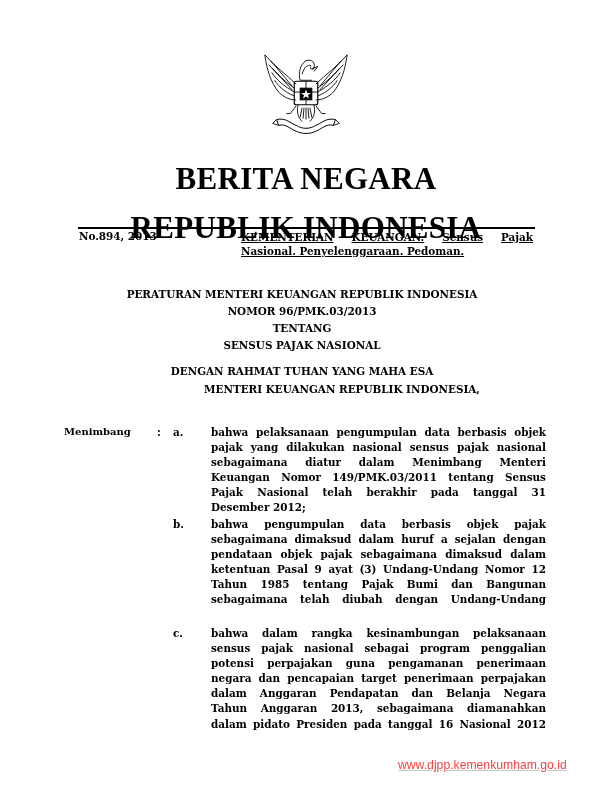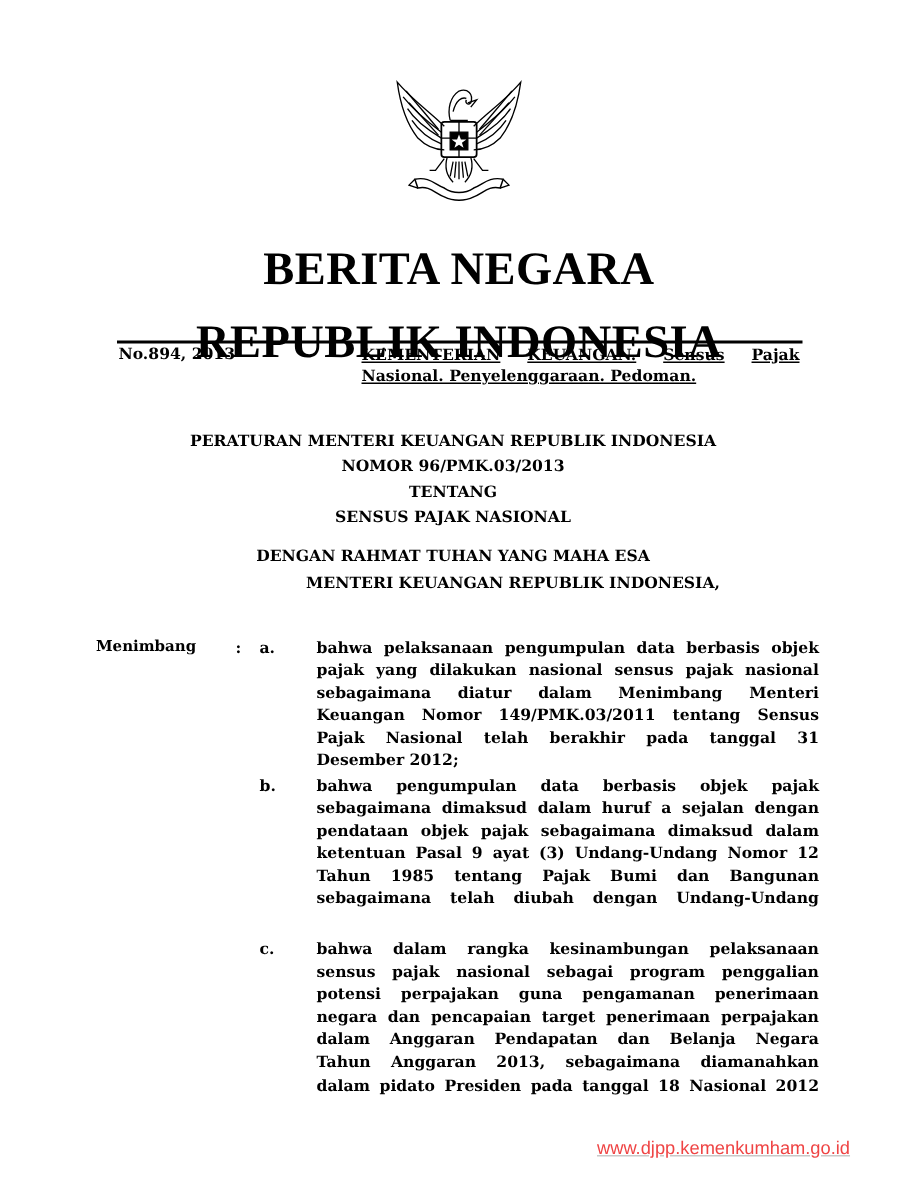--- a/index.html
+++ b/index.html
@@ -234,19 +234,19 @@
       <span>2013,</span>
       <span>sebagaimana</span>
       <span>diamanahkan</span>
     </div>
   <div class="ln">
       <span>dalam</span>
       <span>pidato</span>
       <span>Presiden</span>
       <span>pada</span>
       <span>tanggal</span>
-      <span>18</span>
+      <span>16</span>
       <span>Nasional</span>
       <span>2012</span>
     </div>
 </div>
 
 <div class="footer-link">www.djpp.kemenkumham.go.id</div>
 
 </body></html>

